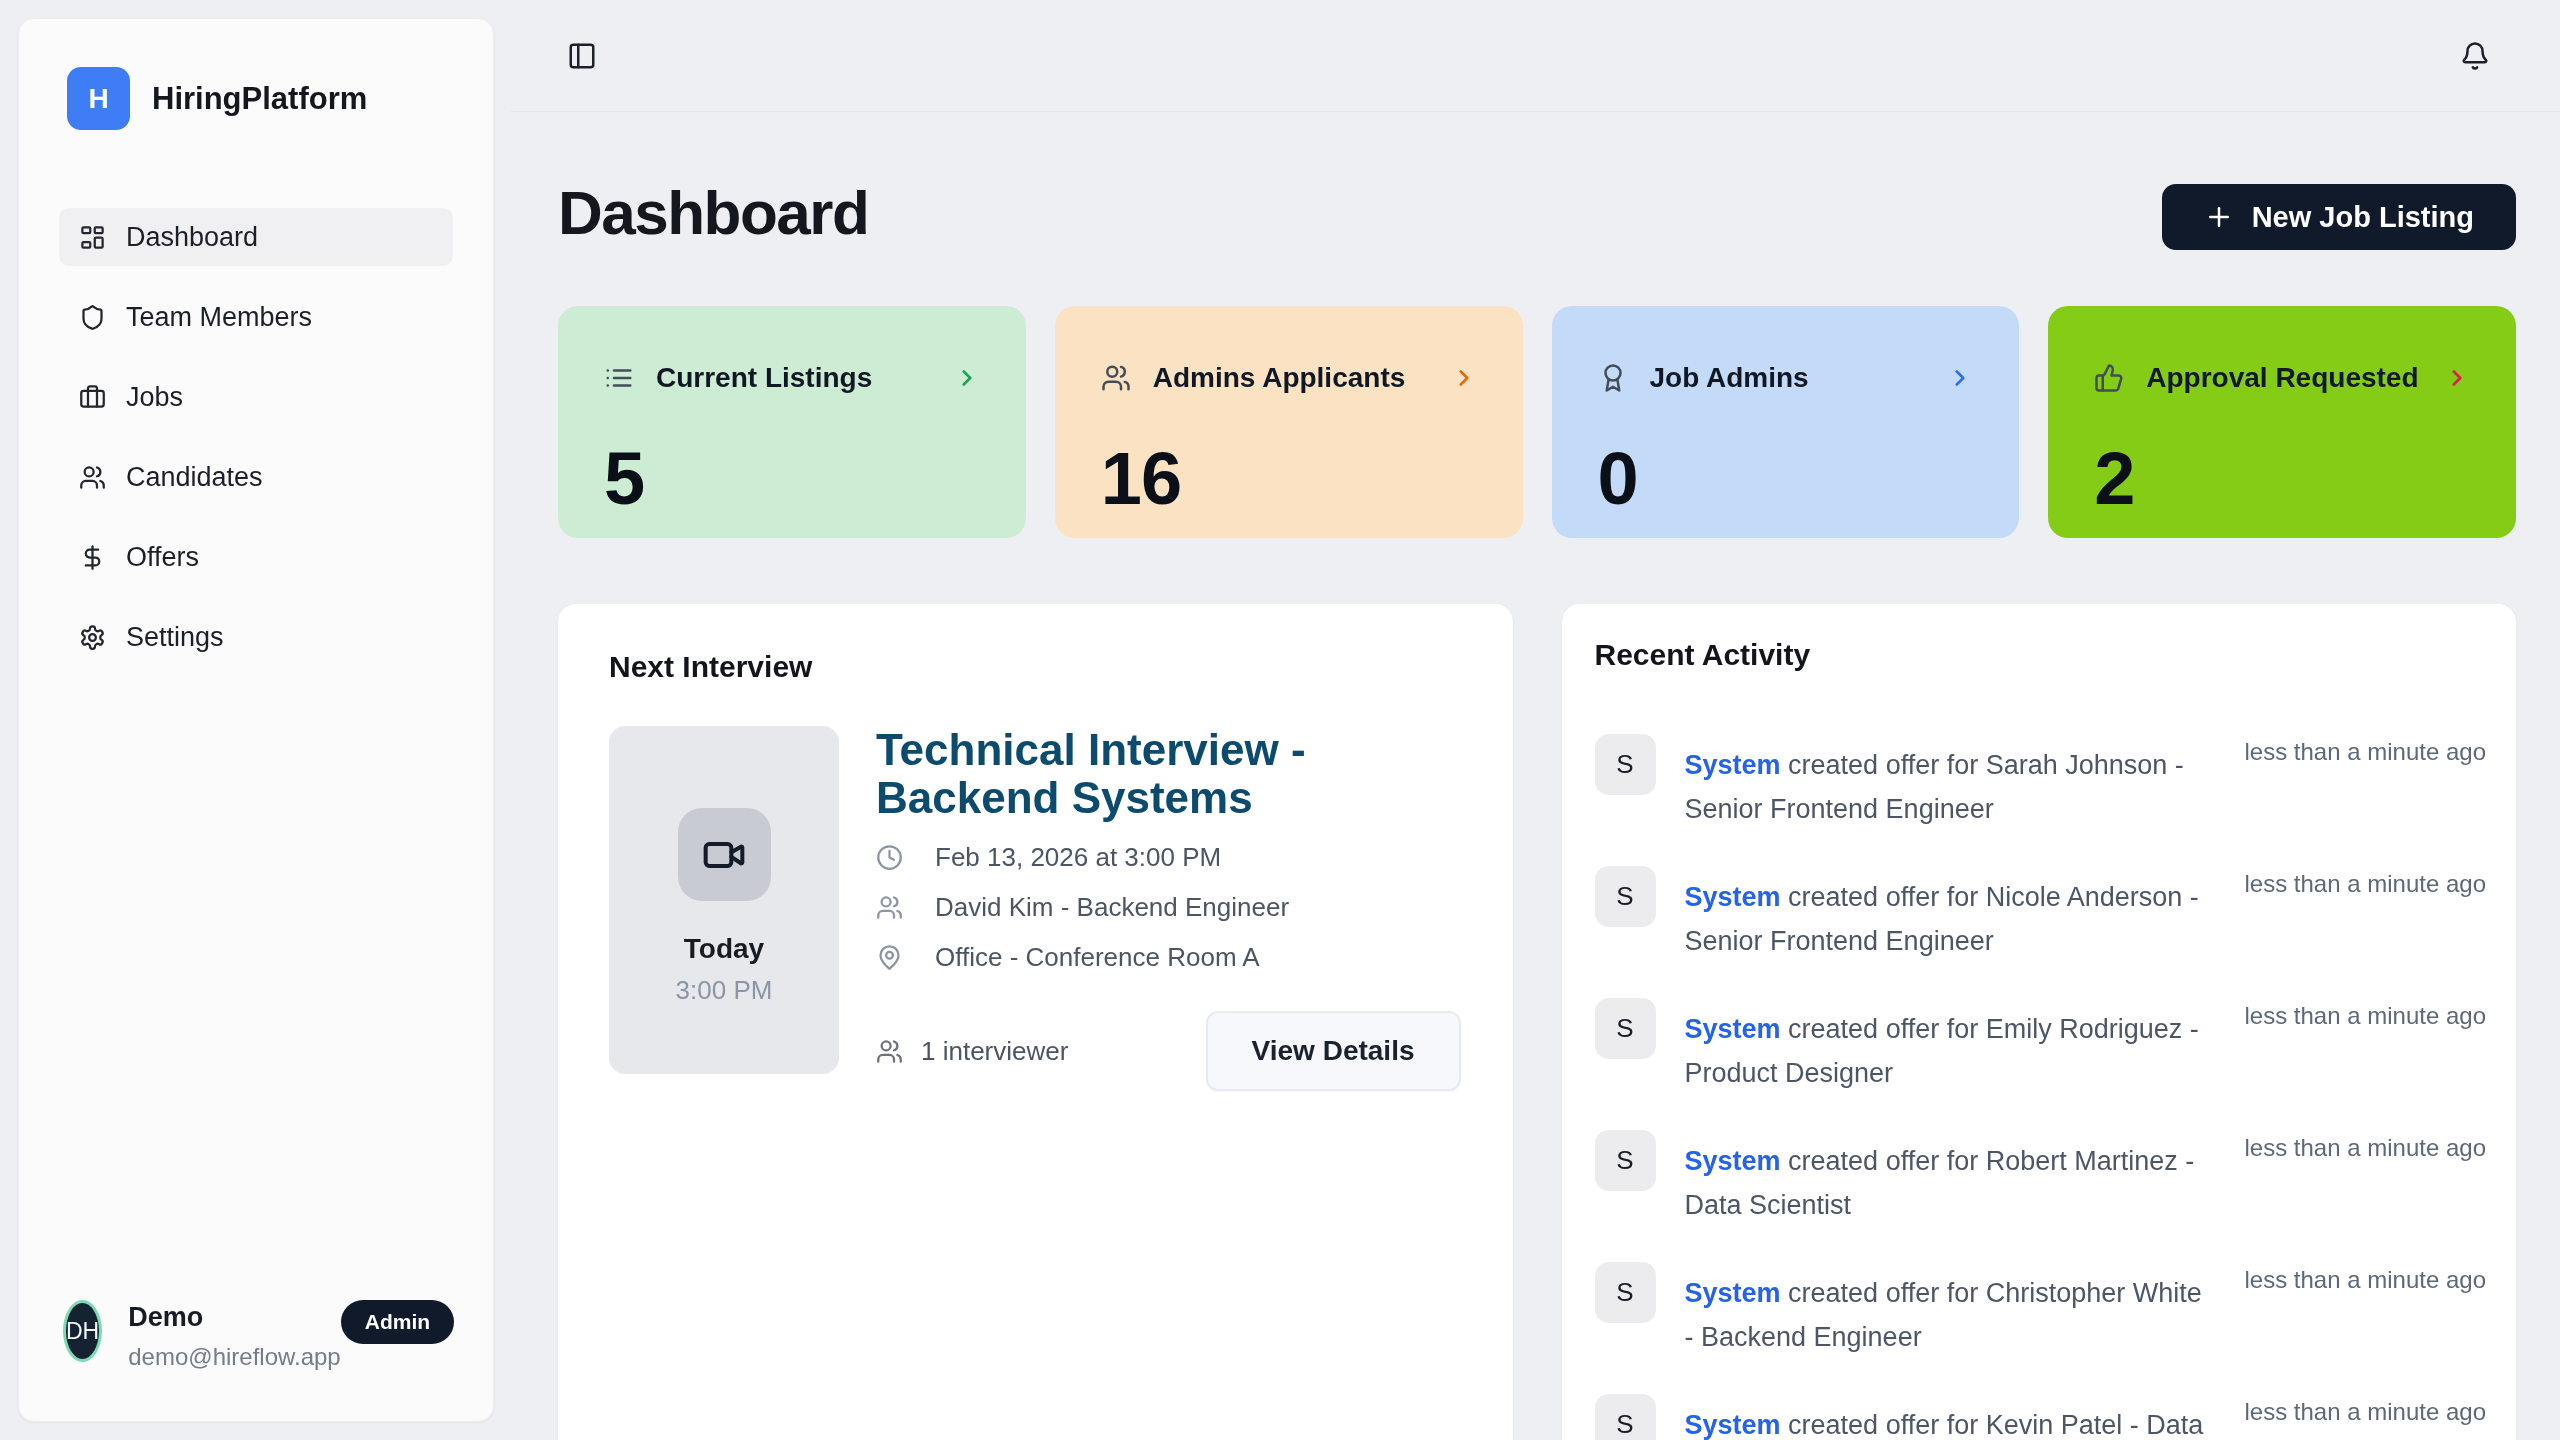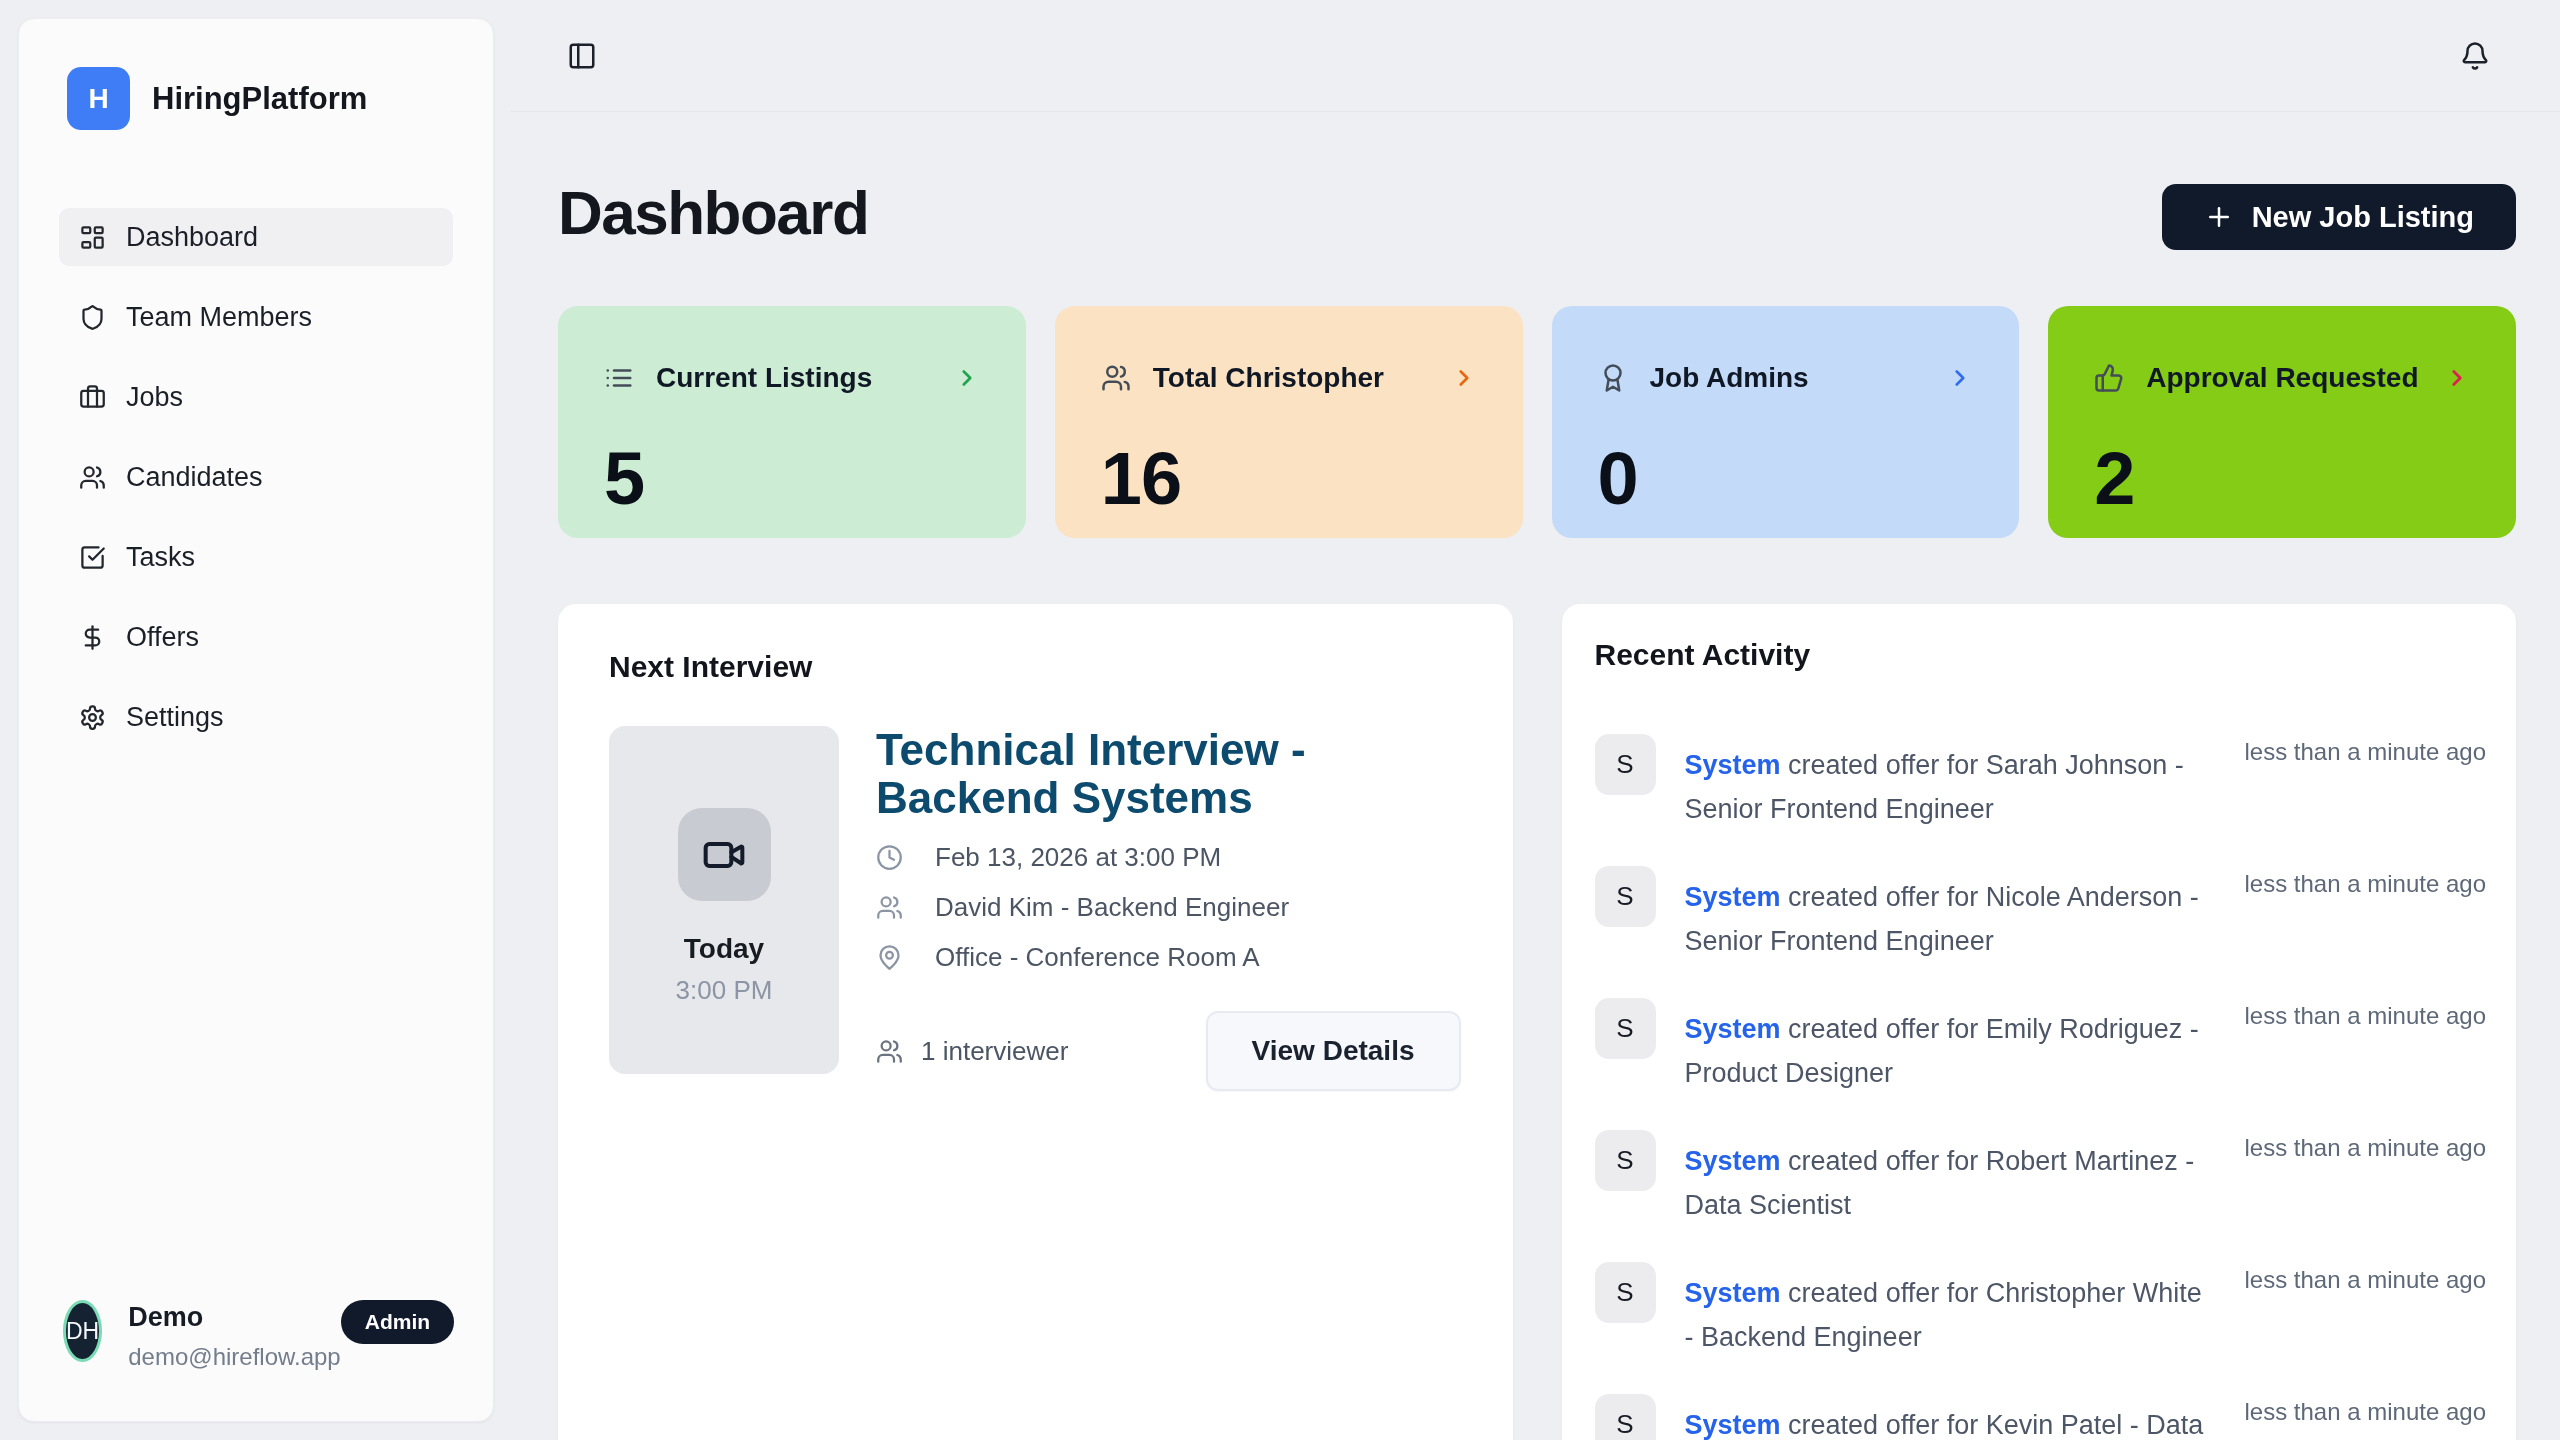--- a/index.html
+++ b/index.html
@@ -166,27 +166,20 @@
       <svg width="27" height="27" viewBox="0 0 24 24" fill="none" stroke="currentColor" stroke-width="2" stroke-linecap="round" stroke-linejoin="round">
           <path d="M16 21v-2a4 4 0 0 0-4-4H6a4 4 0 0 0-4 4v2"></path>
           <circle cx="9" cy="7" r="4"></circle>
           <path d="M22 21v-2a4 4 0 0 0-3-3.87"></path>
           <path d="M16 3.13a4 4 0 0 1 0 7.75"></path>
         </svg>
       <span class="nav-label">Candidates</span>
     </li>
     <li class="nav-item">
       <svg width="27" height="27" viewBox="0 0 24 24" fill="none" stroke="currentColor" stroke-width="2" stroke-linecap="round" stroke-linejoin="round">
-          <path d="M21 10.656V19a2 2 0 0 1-2 2H5a2 2 0 0 1-2-2V5a2 2 0 0 1 2-2h12.344"></path>
-          <path d="m9 11 3 3L22 4"></path>
-        </svg>
-      <span class="nav-label">Tasks</span>
-    </li>
-    <li class="nav-item">
-      <svg width="27" height="27" viewBox="0 0 24 24" fill="none" stroke="currentColor" stroke-width="2" stroke-linecap="round" stroke-linejoin="round">
           <line x1="12" x2="12" y1="2" y2="22"></line>
           <path d="M17 5H9.5a3.5 3.5 0 0 0 0 7h5a3.5 3.5 0 0 1 0 7H6"></path>
         </svg>
       <span class="nav-label">Offers</span>
     </li>
     <li class="nav-item">
       <svg width="27" height="27" viewBox="0 0 24 24" fill="none" stroke="currentColor" stroke-width="2" stroke-linecap="round" stroke-linejoin="round">
           <path d="M12.22 2h-.44a2 2 0 0 0-2 2v.18a2 2 0 0 1-1 1.73l-.43.25a2 2 0 0 1-2 0l-.15-.08a2 2 0 0 0-2.73.73l-.22.38a2 2 0 0 0 .73 2.73l.15.1a2 2 0 0 1 1 1.72v.51a2 2 0 0 1-1 1.74l-.15.09a2 2 0 0 0-.73 2.73l.22.38a2 2 0 0 0 2.73.73l.15-.08a2 2 0 0 1 2 0l.43.25a2 2 0 0 1 1 1.73V20a2 2 0 0 0 2 2h.44a2 2 0 0 0 2-2v-.18a2 2 0 0 1 1-1.73l.43-.25a2 2 0 0 1 2 0l.15.08a2 2 0 0 0 2.73-.73l.22-.39a2 2 0 0 0-.73-2.73l-.15-.08a2 2 0 0 1-1-1.74v-.5a2 2 0 0 1 1-1.74l.15-.09a2 2 0 0 0 .73-2.73l-.22-.38a2 2 0 0 0-2.73-.73l-.15.08a2 2 0 0 1-2 0l-.43-.25a2 2 0 0 1-1-1.73V4a2 2 0 0 0-2-2z"></path>
           <circle cx="12" cy="12" r="3"></circle>
         </svg>
@@ -252,21 +245,21 @@
       </div>
 
       <div class="stat-card" style="background: rgb(251, 226, 194);">
         <div class="stat-head">
           <svg width="30" height="30" viewBox="0 0 24 24" fill="none" stroke="currentColor" stroke-width="2" stroke-linecap="round" stroke-linejoin="round">
               <path d="M16 21v-2a4 4 0 0 0-4-4H6a4 4 0 0 0-4 4v2"></path>
               <circle cx="9" cy="7" r="4"></circle>
               <path d="M22 21v-2a4 4 0 0 0-3-3.87"></path>
               <path d="M16 3.13a4 4 0 0 1 0 7.75"></path>
             </svg>
-          <span class="stat-label">Total Christopher</span>
+          <span class="stat-label">Admins Applicants</span>
           <svg class="stat-chevron" width="26" height="26" viewBox="0 0 24 24" fill="none" stroke="currentColor" stroke-width="2.4" stroke-linecap="round" stroke-linejoin="round" style="color: rgb(231, 103, 15);">
               <path d="m9 18 6-6-6-6"></path>
             </svg>
         </div>
         <div class="stat-value">16</div>
       </div>
 
       <div class="stat-card" style="background: rgb(195, 219, 248);">
         <div class="stat-head">
           <svg width="30" height="30" viewBox="0 0 24 24" fill="none" stroke="currentColor" stroke-width="2" stroke-linecap="round" stroke-linejoin="round">

